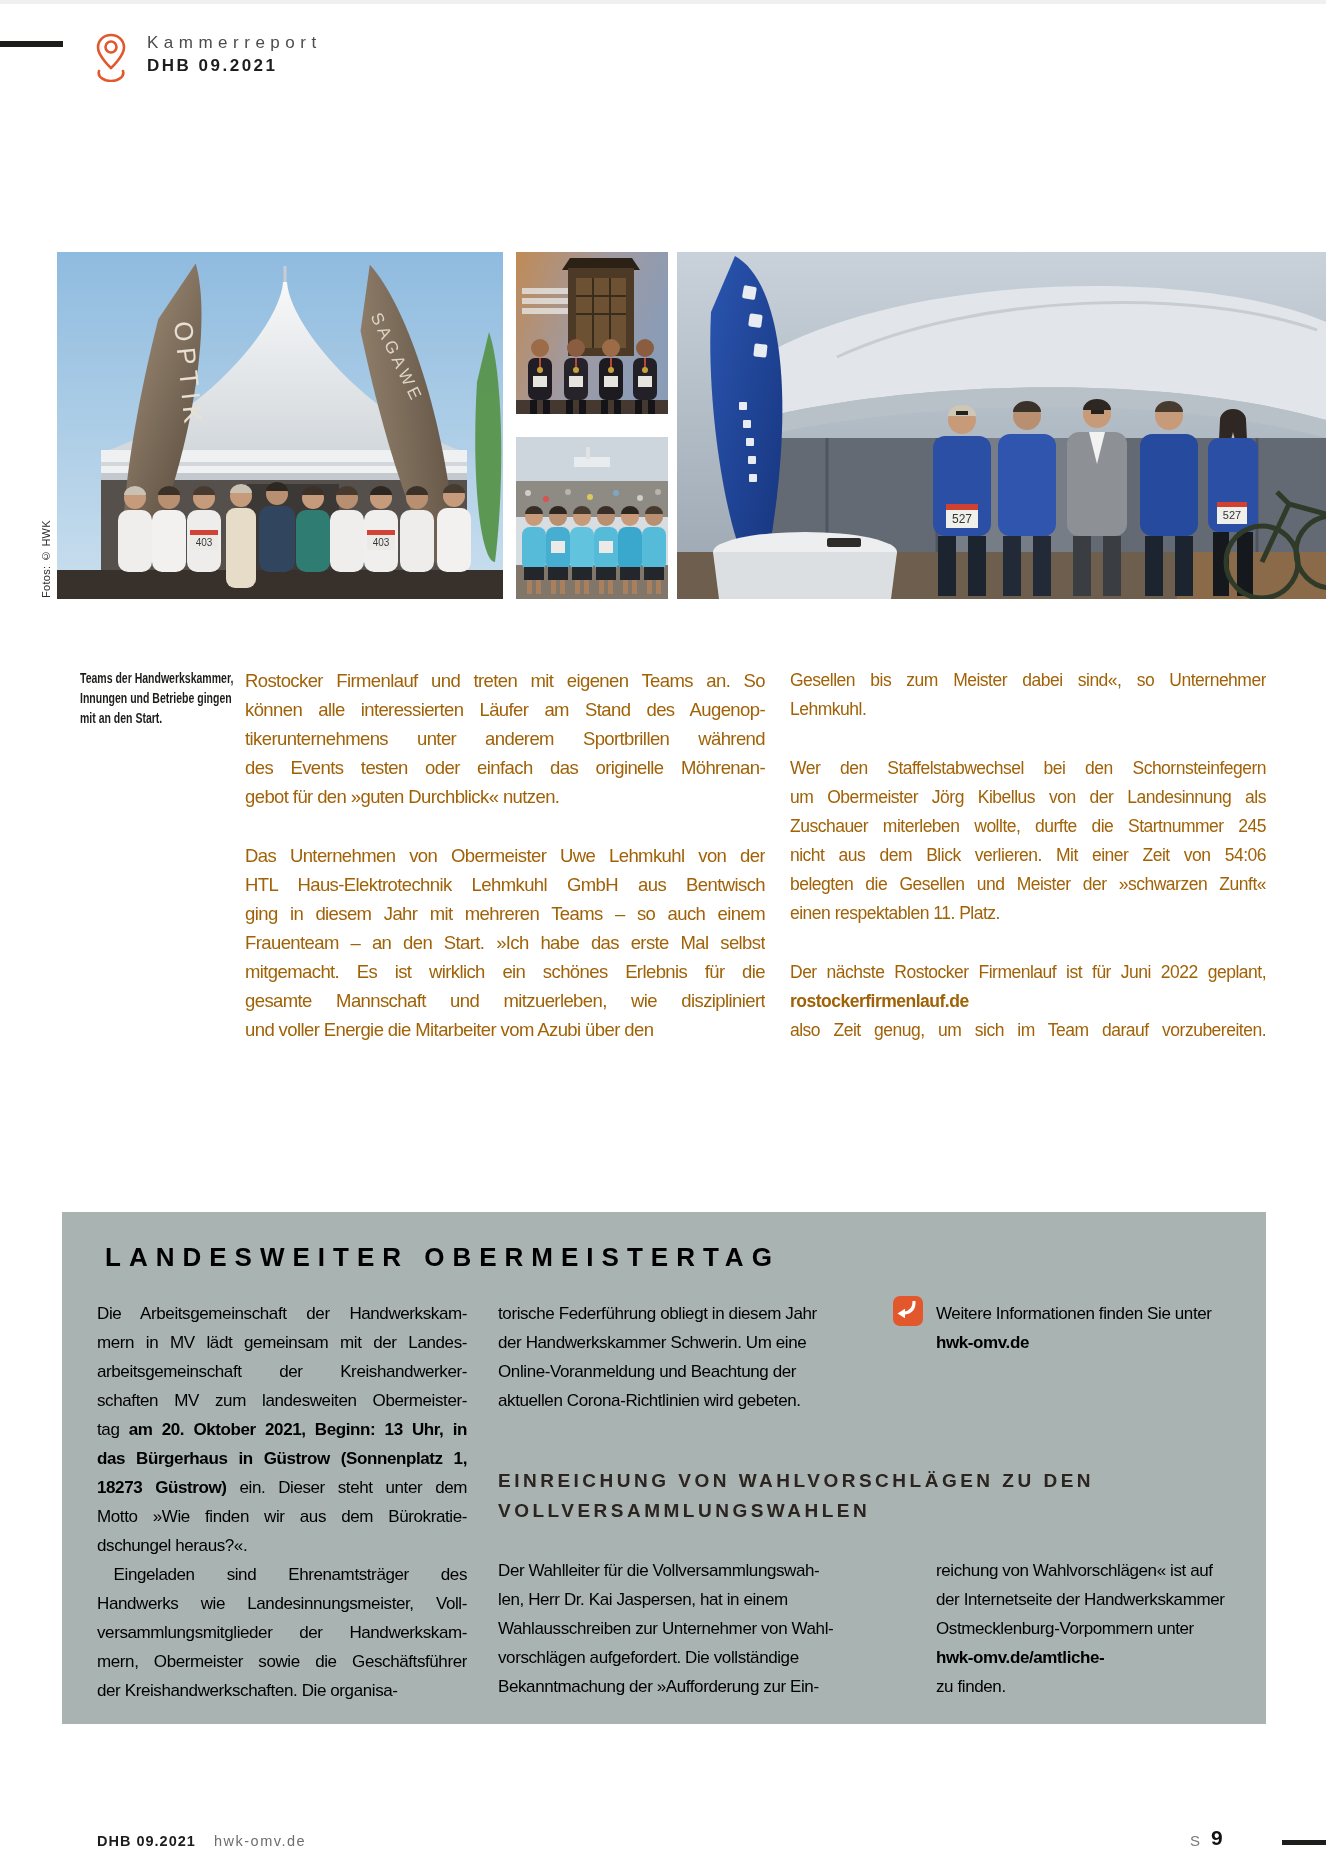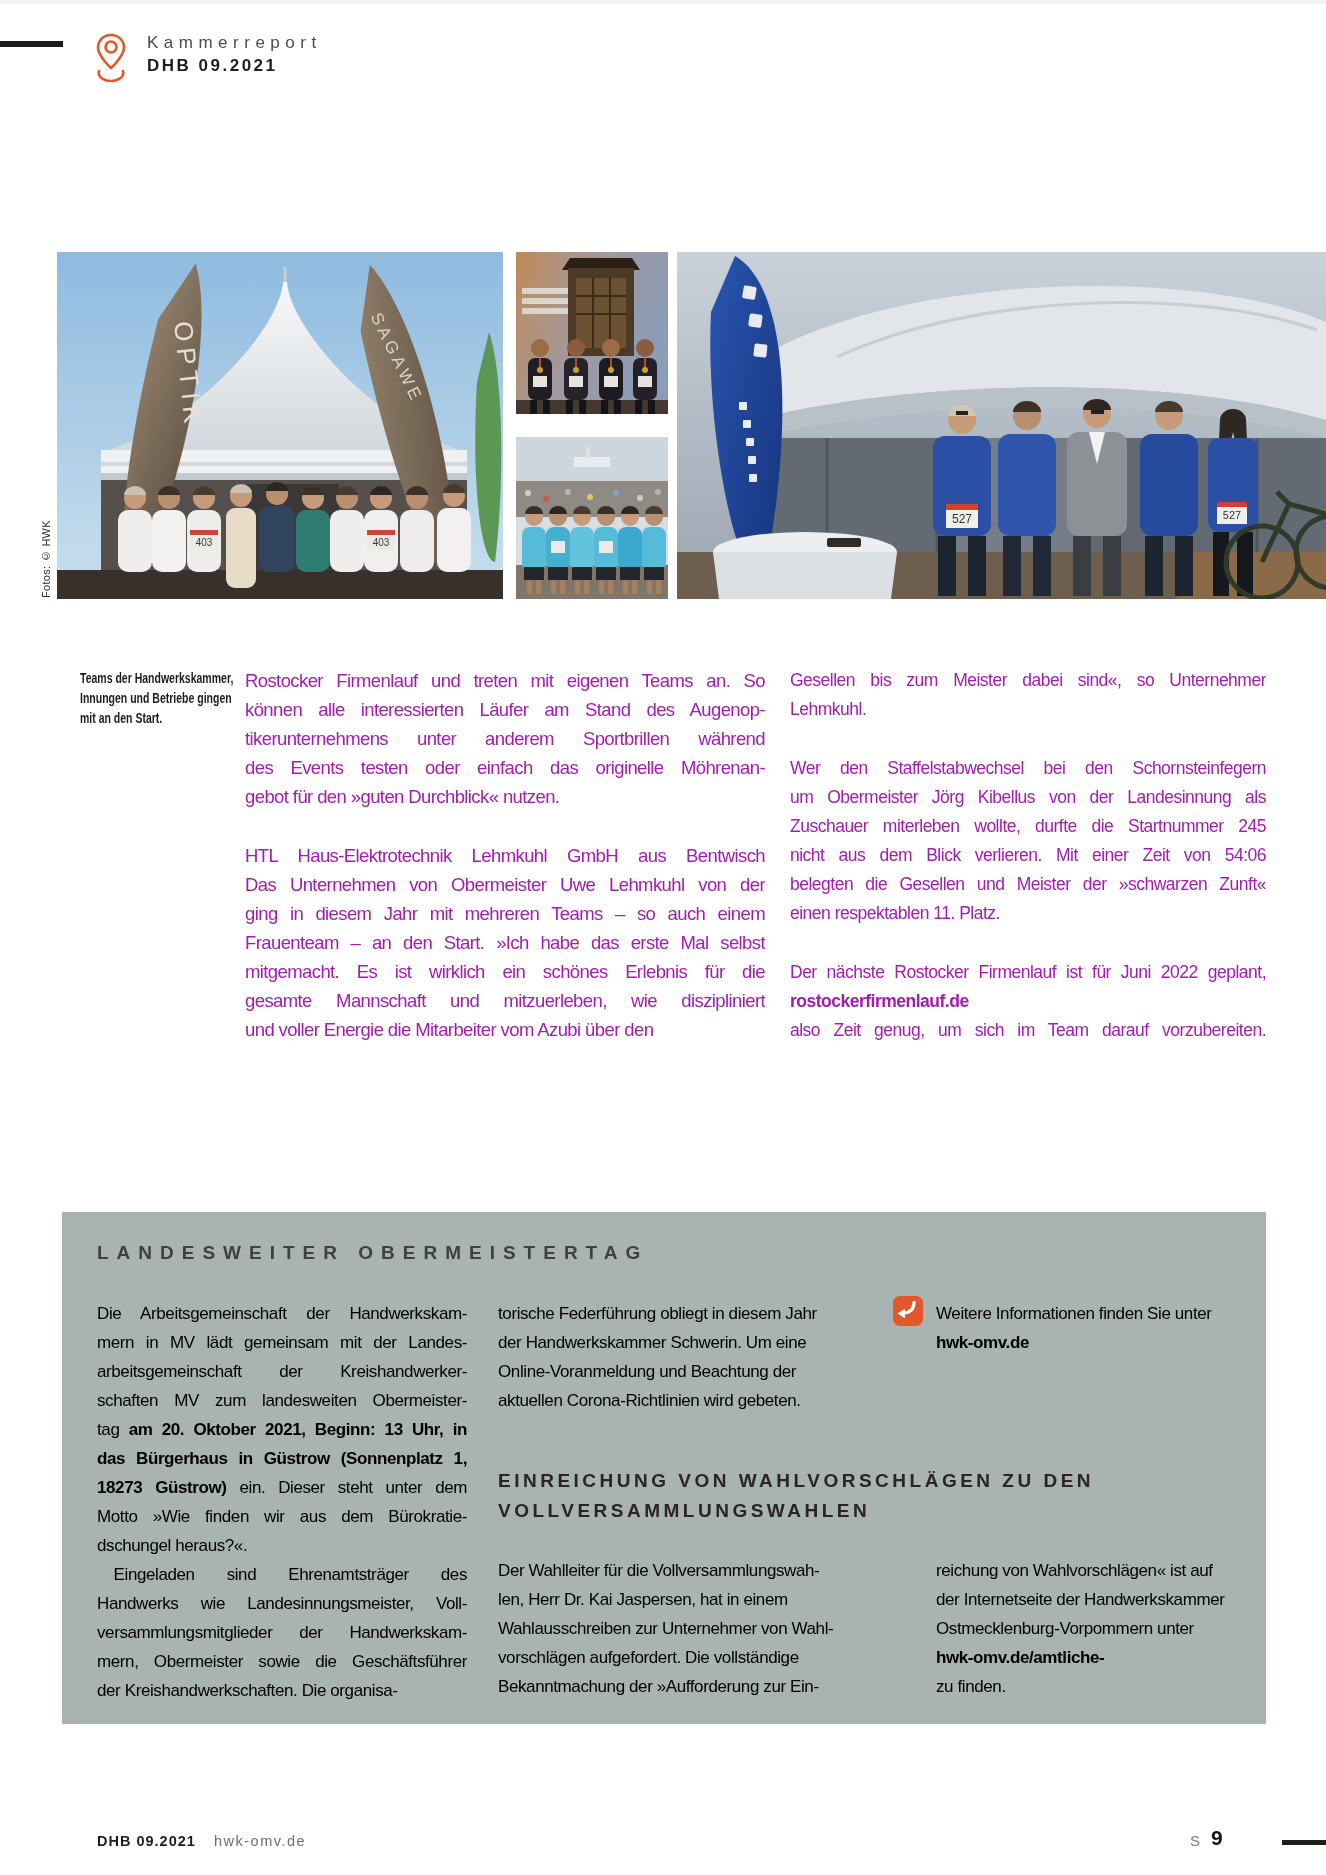--- a/index.html
+++ b/index.html
@@ -21,31 +21,31 @@
   .p4{left:677px;top:248px;width:649px;height:347px}
   .credit{position:absolute;left:40px;top:494px;height:100px;writing-mode:vertical-rl;
           transform:rotate(180deg);font-size:11px;color:#2b2b2b;letter-spacing:.3px}
 
   
   .caption{position:absolute;left:80px;top:664px;width:240px;transform:scaleX(.75);
            transform-origin:left top;font-weight:bold;font-size:14px;color:#1d1d1b}
   .caption .line{height:20px;line-height:20px;white-space:nowrap}
   .line{height:29px;line-height:29px;overflow:hidden}
   .para{margin:0}
-  .col{position:absolute;top:662px;color:#a21caf}
+  .col{position:absolute;top:662px;color:#a16207}
   .col .para{margin:0 0 30px}
   .colmid{left:245px;width:520px;font-size:18.5px;letter-spacing:-.6px}
   .colright{left:790px;width:476px;font-size:17.5px;letter-spacing:-.5px}
   .jcol .line{text-align:justify;text-align-last:justify}
   .jcol .line.last{text-align:right;text-align-last:left}
 
   
   .infobox{position:absolute;left:62px;top:1208px;width:1204px;height:512px;background:#a9b3b1}
-  .bh1{position:absolute;left:35px;top:30px;font-size:19px;font-weight:bold;letter-spacing:8px;
-       color:#404040;white-space:nowrap}
+  .bh1{position:absolute;left:43px;top:30px;font-size:26px;font-weight:bold;letter-spacing:8px;
+       color:#000000;white-space:nowrap}
   .bh2{position:absolute;left:436px;font-size:19px;font-weight:bold;letter-spacing:3.5px;
        color:#2b2420;white-space:nowrap}
   .bh2.l1{top:258px}.bh2.l2{top:288px}
   .bcol{position:absolute;color:#000000;font-size:17px;letter-spacing:-.4px}
   .c1{left:35px;top:87px;width:370px}
   .c2top{left:436px;top:87px;width:370px}
   .c2bot{left:436px;top:344px;width:370px}
   .c3note{left:874px;top:87px;width:332px}
   .c3bot{left:874px;top:344px;width:322px}
   .linkicon{position:absolute;left:831px;top:84px;width:30px;height:30px;background:#e2572b;border-radius:7px}
@@ -360,22 +360,22 @@
     </div>
   <div class="col colmid jcol">
       <div class="para">
         <div class="line">Rostocker Firmenlauf und treten mit eigenen Teams an. So</div>
         <div class="line">können alle interessierten Läufer am Stand des Augenop-</div>
         <div class="line">tikerunternehmens unter anderem Sportbrillen während</div>
         <div class="line">des Events testen oder einfach das originelle Möhrenan-</div>
         <div class="line last">gebot für den »guten Durchblick« nutzen.</div>
       </div>
       <div class="para">
+        <div class="line">Das Unternehmen von Obermeister Uwe Lehmkuhl von der</div>
         <div class="line">HTL Haus-Elektrotechnik Lehmkuhl GmbH aus Bentwisch</div>
-        <div class="line">Das Unternehmen von Obermeister Uwe Lehmkuhl von der</div>
         <div class="line">ging in diesem Jahr mit mehreren Teams – so auch einem</div>
         <div class="line">Frauenteam – an den Start. »Ich habe das erste Mal selbst</div>
         <div class="line">mitgemacht. Es ist wirklich ein schönes Erlebnis für die</div>
         <div class="line">gesamte Mannschaft und mitzuerleben, wie diszipliniert</div>
         <div class="line last">und voller Energie die Mitarbeiter vom Azubi über den</div>
       </div>
     </div>
   <div class="col colright jcol">
       <div class="para">
         <div class="line">Gesellen bis zum Meister dabei sind«, so Unternehmer</div>

